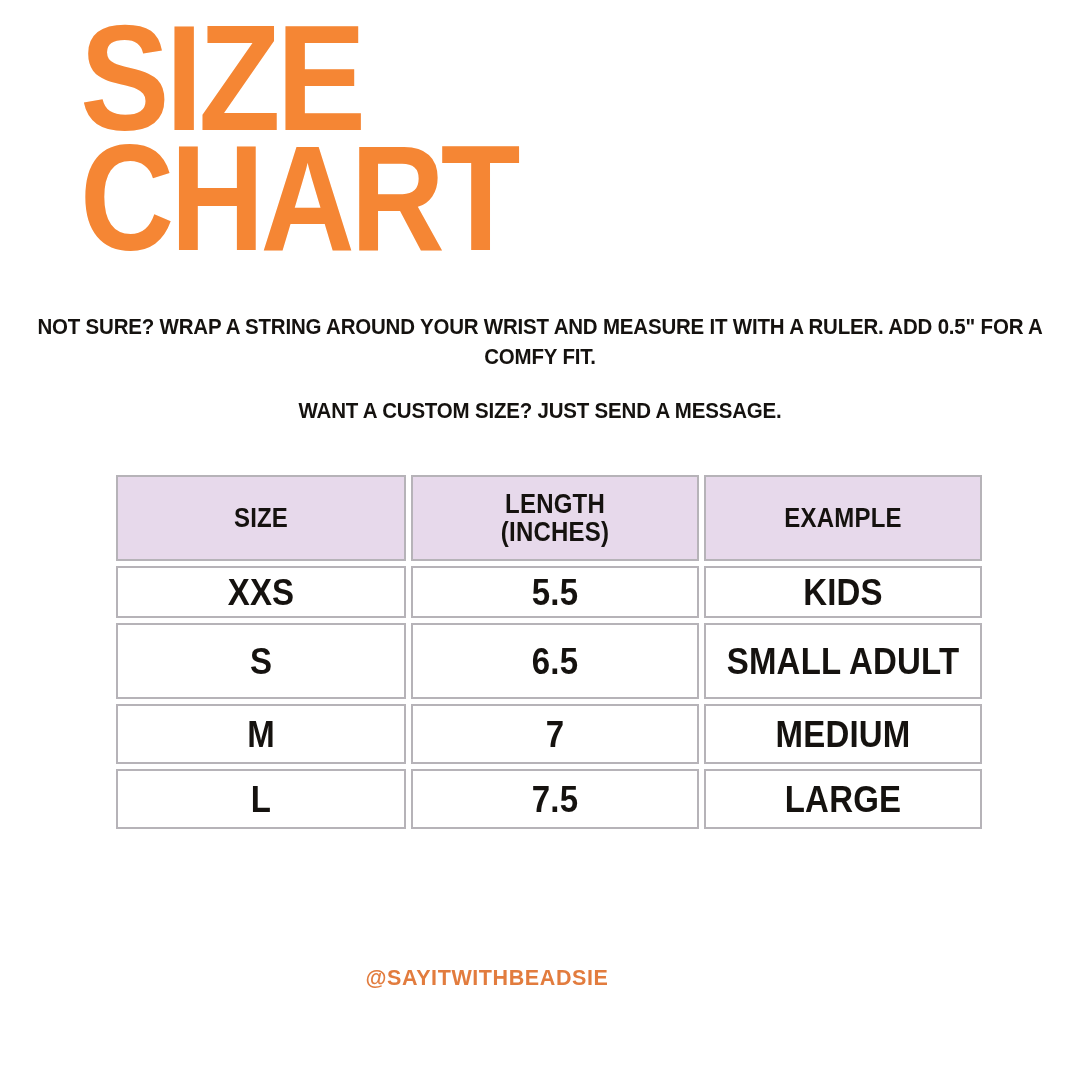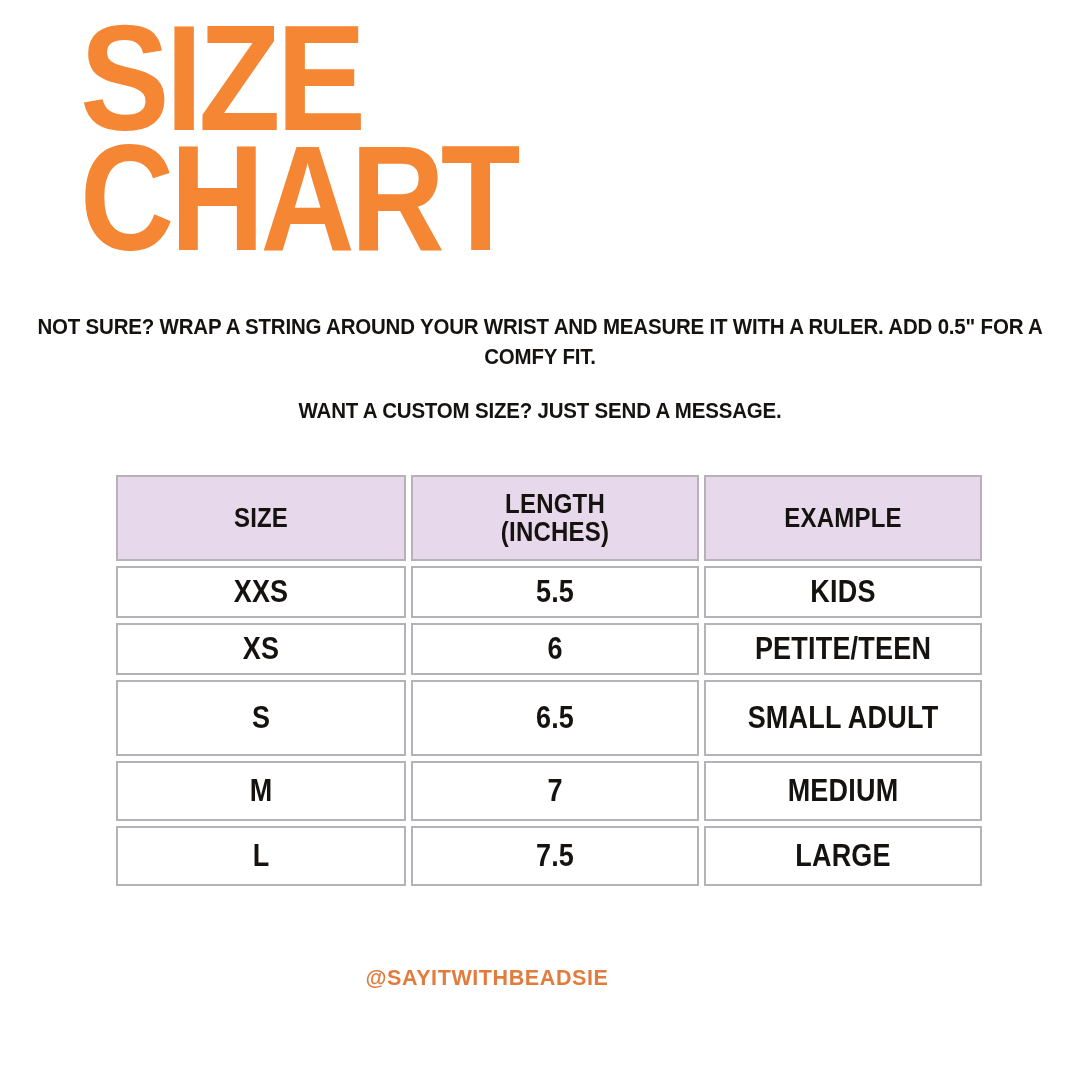--- a/index.html
+++ b/index.html
@@ -82,21 +82,21 @@
     border-spacing: 5px 5px;
     table-layout: fixed;
   }
   .size-table td, .size-table th {
     border: 2px solid #b6b3b8;
     background: #ffffff;
     text-align: center;
     vertical-align: middle;
     color: #15120f;
     font-weight: 700;
-    font-size: 27px;
+    font-size: 33px;
     letter-spacing: 0.2px;
     padding: 0;
     transform-origin: center;
   }
   .size-table th {
     background: #E7D9EB;
     font-size: 24px;
     height: 82px;
     line-height: 1.15;
   }
@@ -164,31 +164,20 @@
       <td>
         <span class="cell-txt">XXS</span>
       </td>
       <td>
         <span class="cell-txt">5.5</span>
       </td>
       <td>
         <span class="cell-txt">KIDS</span>
       </td>
     </tr>
-    <tr class="row-h-sm">
-      <td>
-        <span class="cell-txt">XS</span>
-      </td>
-      <td>
-        <span class="cell-txt">6</span>
-      </td>
-      <td>
-        <span class="cell-txt">PETITE/TEEN</span>
-      </td>
-    </tr>
     <tr class="row-h-lg">
       <td>
         <span class="cell-txt">S</span>
       </td>
       <td>
         <span class="cell-txt">6.5</span>
       </td>
       <td>
         <span class="cell-txt">SMALL ADULT</span>
       </td>

